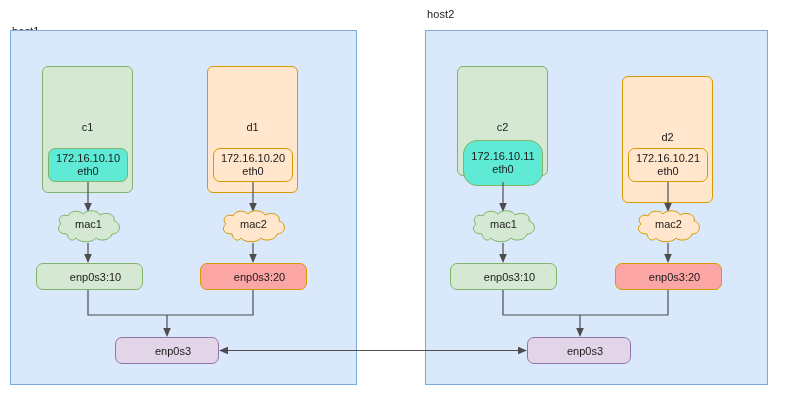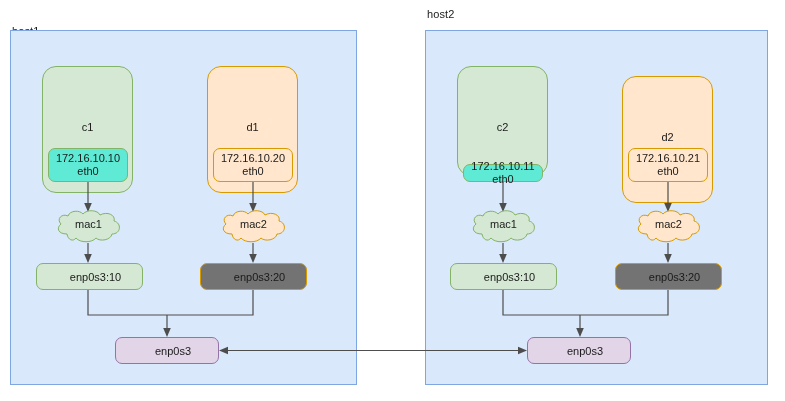--- a/index.html
+++ b/index.html
@@ -27,21 +27,21 @@
   }
   .host-box {
     position: absolute;
     background: #dae8fc;
     border: 1px solid #7ea6e0;
     box-sizing: border-box;
   }
   .container-box {
     position: absolute;
     box-sizing: border-box;
-    border-radius: 14px;
+    border-radius: 6px;
     border: 1px solid #82b366;
     background: #d5e8d4;
   }
   .container-box.orange {
     border-color: #d79b00;
     background: #ffe6cc;
   }
   .container-name {
     position: absolute;
     left: 0;
@@ -77,21 +77,21 @@
     background: #d5e8d4;
     display: flex;
     align-items: center;
     justify-content: center;
     font-size: 11px;
     color: #1a1a1a;
     padding-left: 12px;
   }
   .nic-box.orange {
     border-color: #d79b00;
-    background: #737373;
+    background: #fca5a5;
   }
   .nic-box.purple {
     border-color: #9673a6;
     background: #e1d5e7;
   }
   .cloud {
     position: absolute;
   }
   .cloud-label {
     position: absolute;
@@ -181,21 +181,21 @@
   </svg>
 
   <div class="nic-box purple" style="left:115px; top:337px; width:104px; height:27px;">enp0s3</div>
 
   <div class="host-label" style="left:427px; top:8px;">host2</div>
   <div class="host-box" style="left:425px; top:30px; width:343px; height:355px;"></div>
 
   <div class="container-box" style="left:457px; top:66px; width:91px; height:110px;">
     <div class="container-name" style="top:54px;">c2</div>
   </div>
-  <div class="iface-box" style="left:463px; top:164px; width:80px; height:18px;">
+  <div class="iface-box" style="left:463px; top:140px; width:80px; height:46px;border-radius:14px;">
     <span>172.16.10.11</span>
     <span>eth0</span>
   </div>
 
   <svg class="edge" style="left:0; top:0; width:785px; height:401px;">
     <line x1="503" y1="182" x2="503" y2="205"></line>
     <polygon points="503,212 499.2,203 506.8,203"></polygon>
   </svg>
 
   <svg class="cloud" style="left:470px; top:210px; width:67px; height:33px;" viewBox="0 0 67 33" preserveAspectRatio="none">

